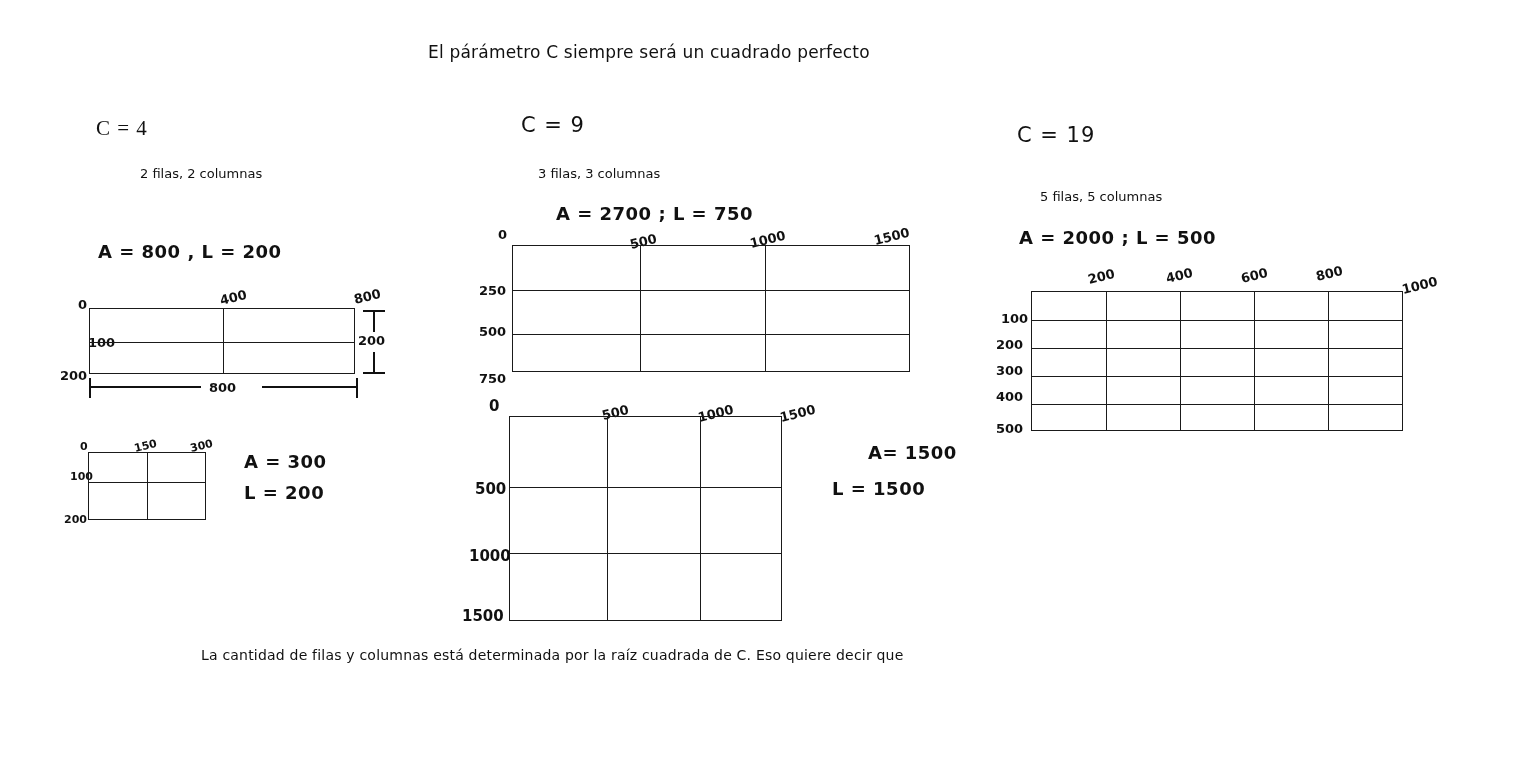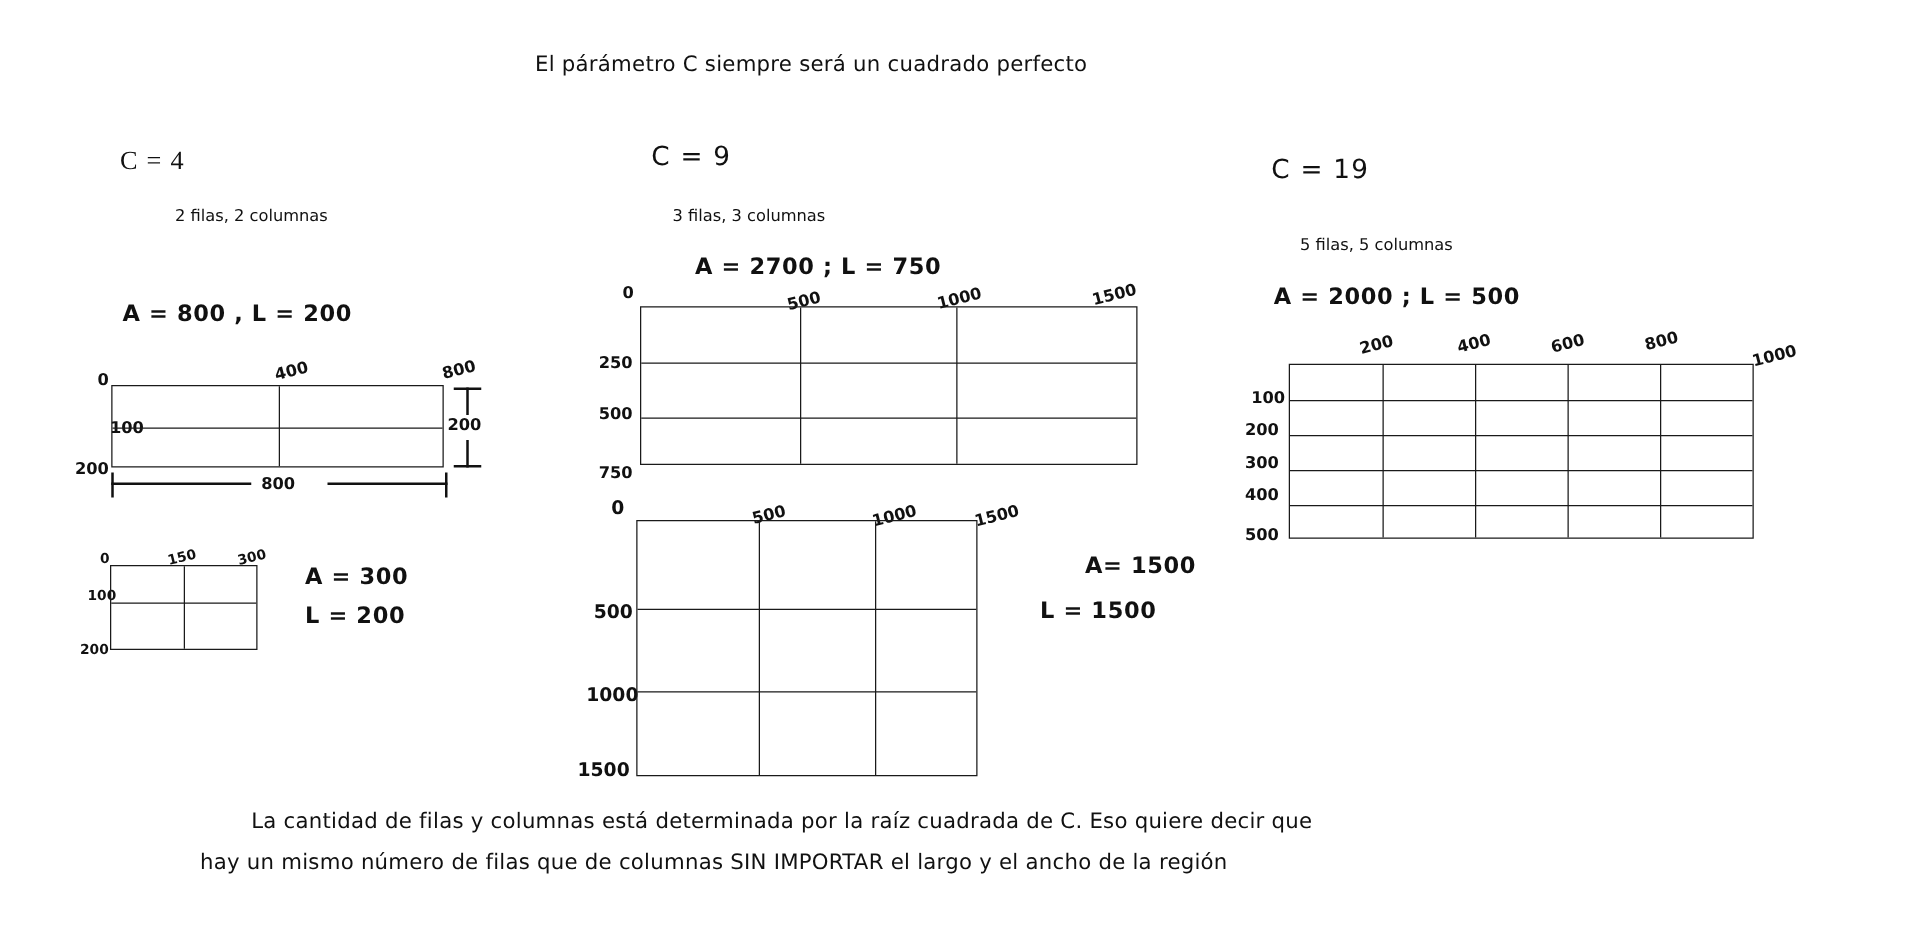--- a/index.html
+++ b/index.html
@@ -45,21 +45,21 @@
   }
   .hand-sm {
     font-size: 13px;
     font-weight: bold;
   }
   .hand-md {
     font-size: 15px;
     font-weight: bold;
   }
   .footer {
-    font-size: 17px;
+    font-size: 14px;
     letter-spacing: 0.2px;
   }
   .grid {
     position: absolute;
     box-sizing: border-box;
     border: 1.6px solid #1a1a1a;
   }
   .gl-v {
     position: absolute;
     top: 0;
@@ -195,15 +195,14 @@
     <div class="gl-v" style="left:148px;"></div>
     <div class="gl-v" style="left:222px;"></div>
     <div class="gl-v" style="left:296px;"></div>
     <div class="gl-h" style="top:28px;"></div>
     <div class="gl-h" style="top:56px;"></div>
     <div class="gl-h" style="top:84px;"></div>
     <div class="gl-h" style="top:112px;"></div>
   </div>
 
   <div class="txt footer" style="left:201px; top:648px;">La cantidad de filas y columnas está determinada por la raíz cuadrada de C. Eso quiere decir que</div>
-  <div class="txt footer" style="left:160px; top:681px;">hay un mismo número de filas que de columnas SIN IMPORTAR el largo y el ancho de la región</div>
 
 </div>
 
 </body></html>

